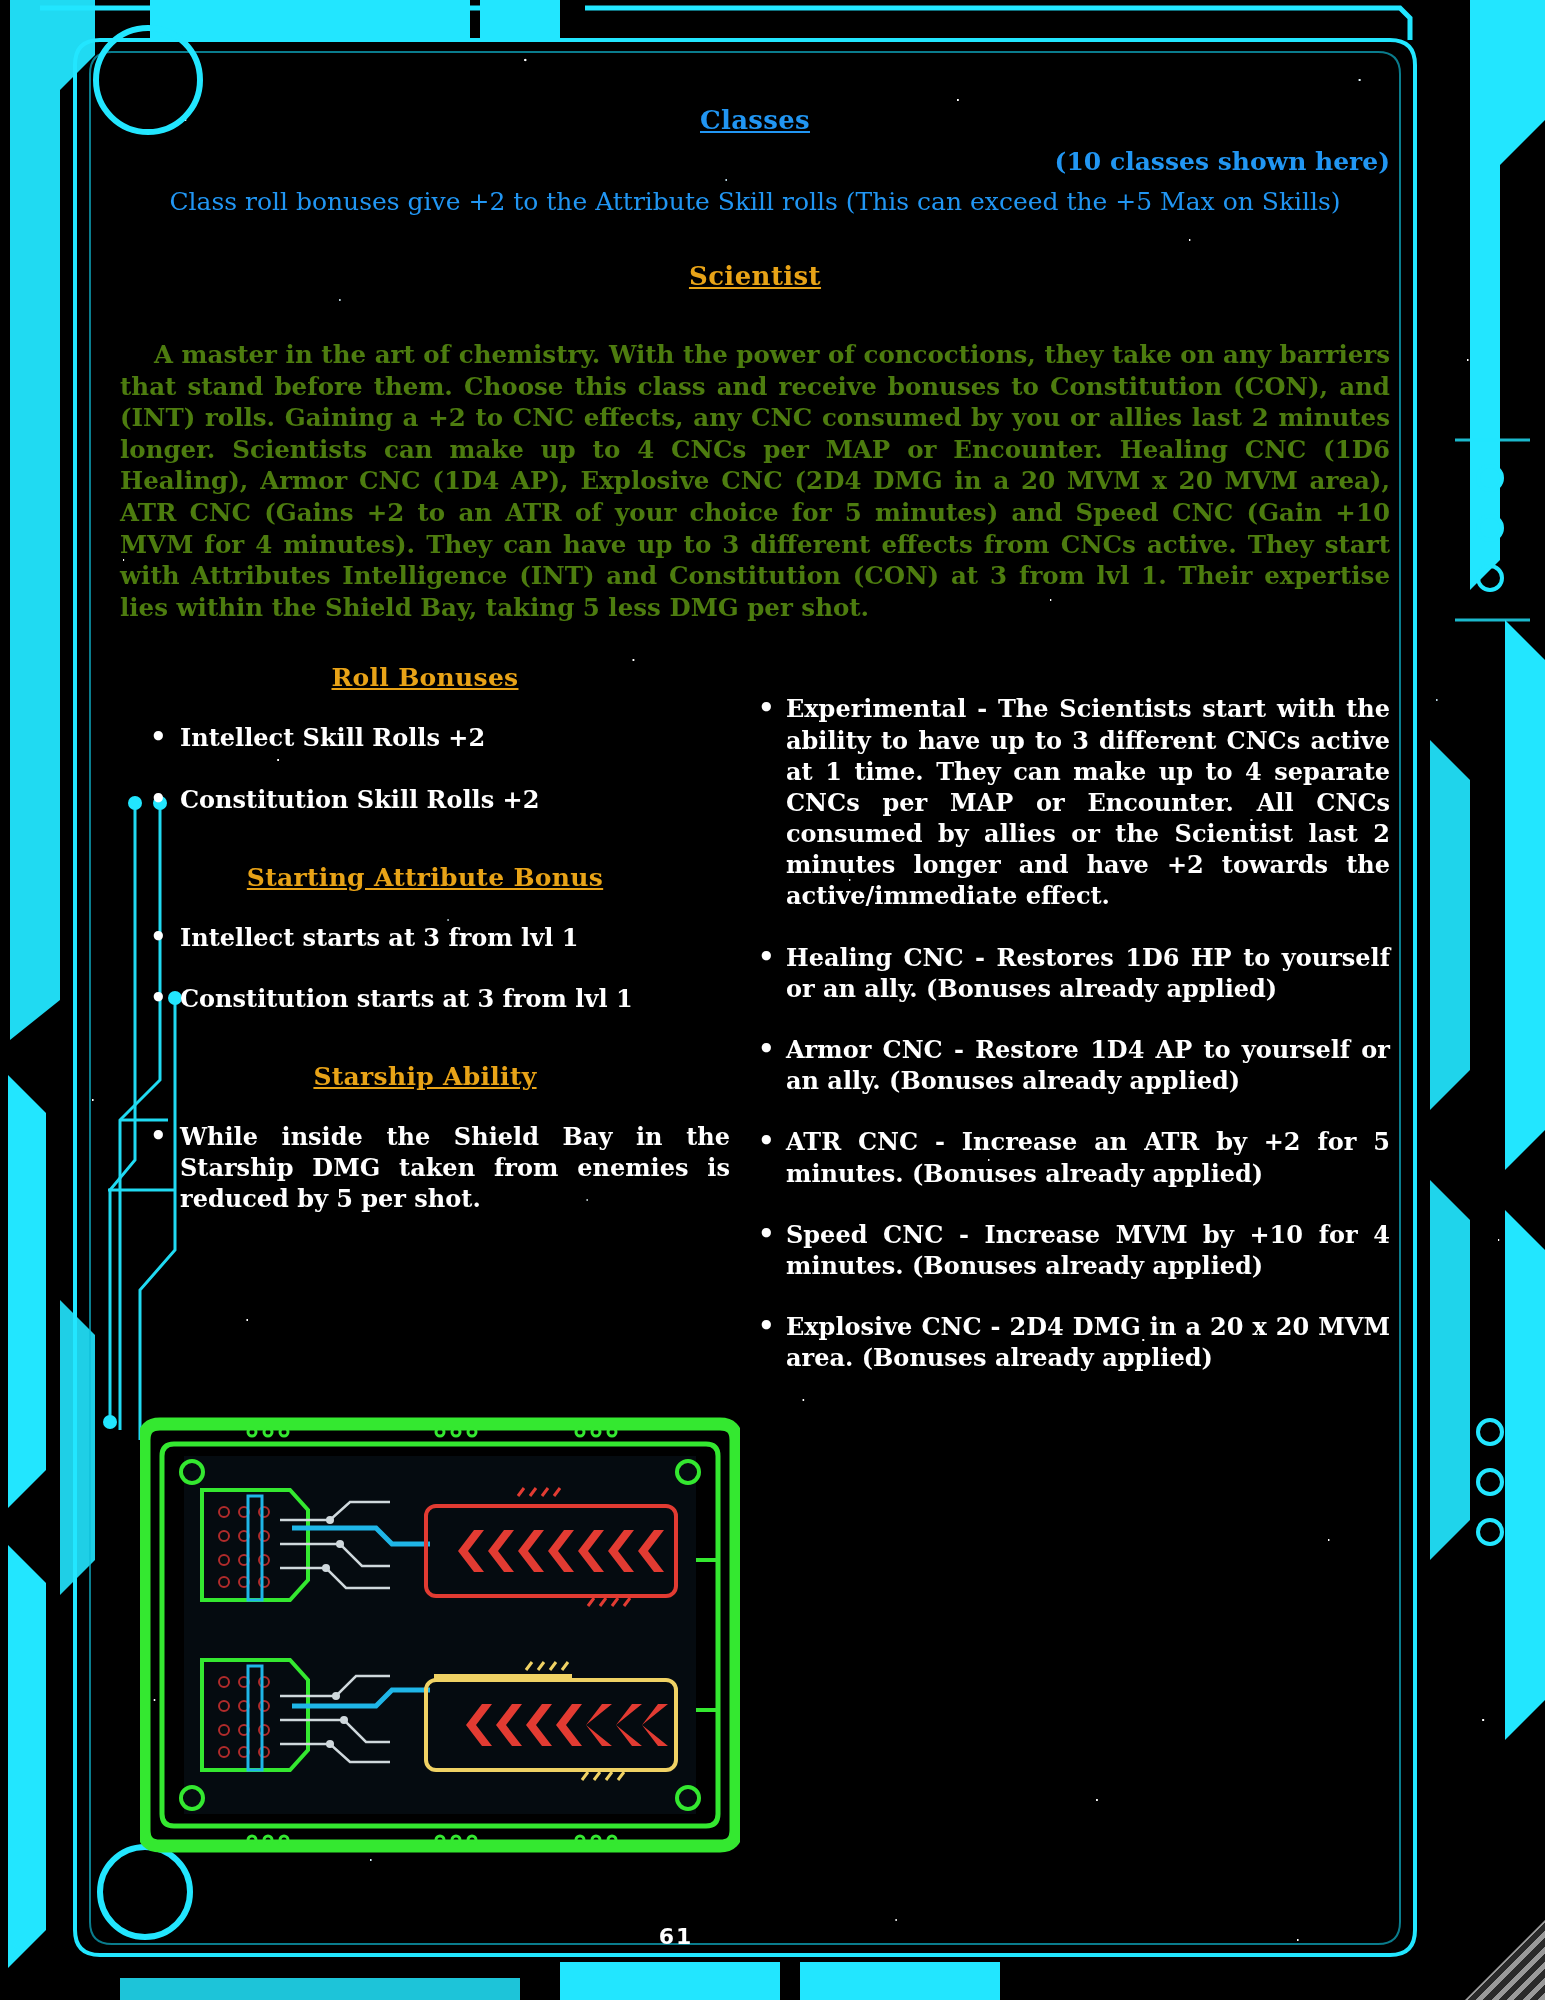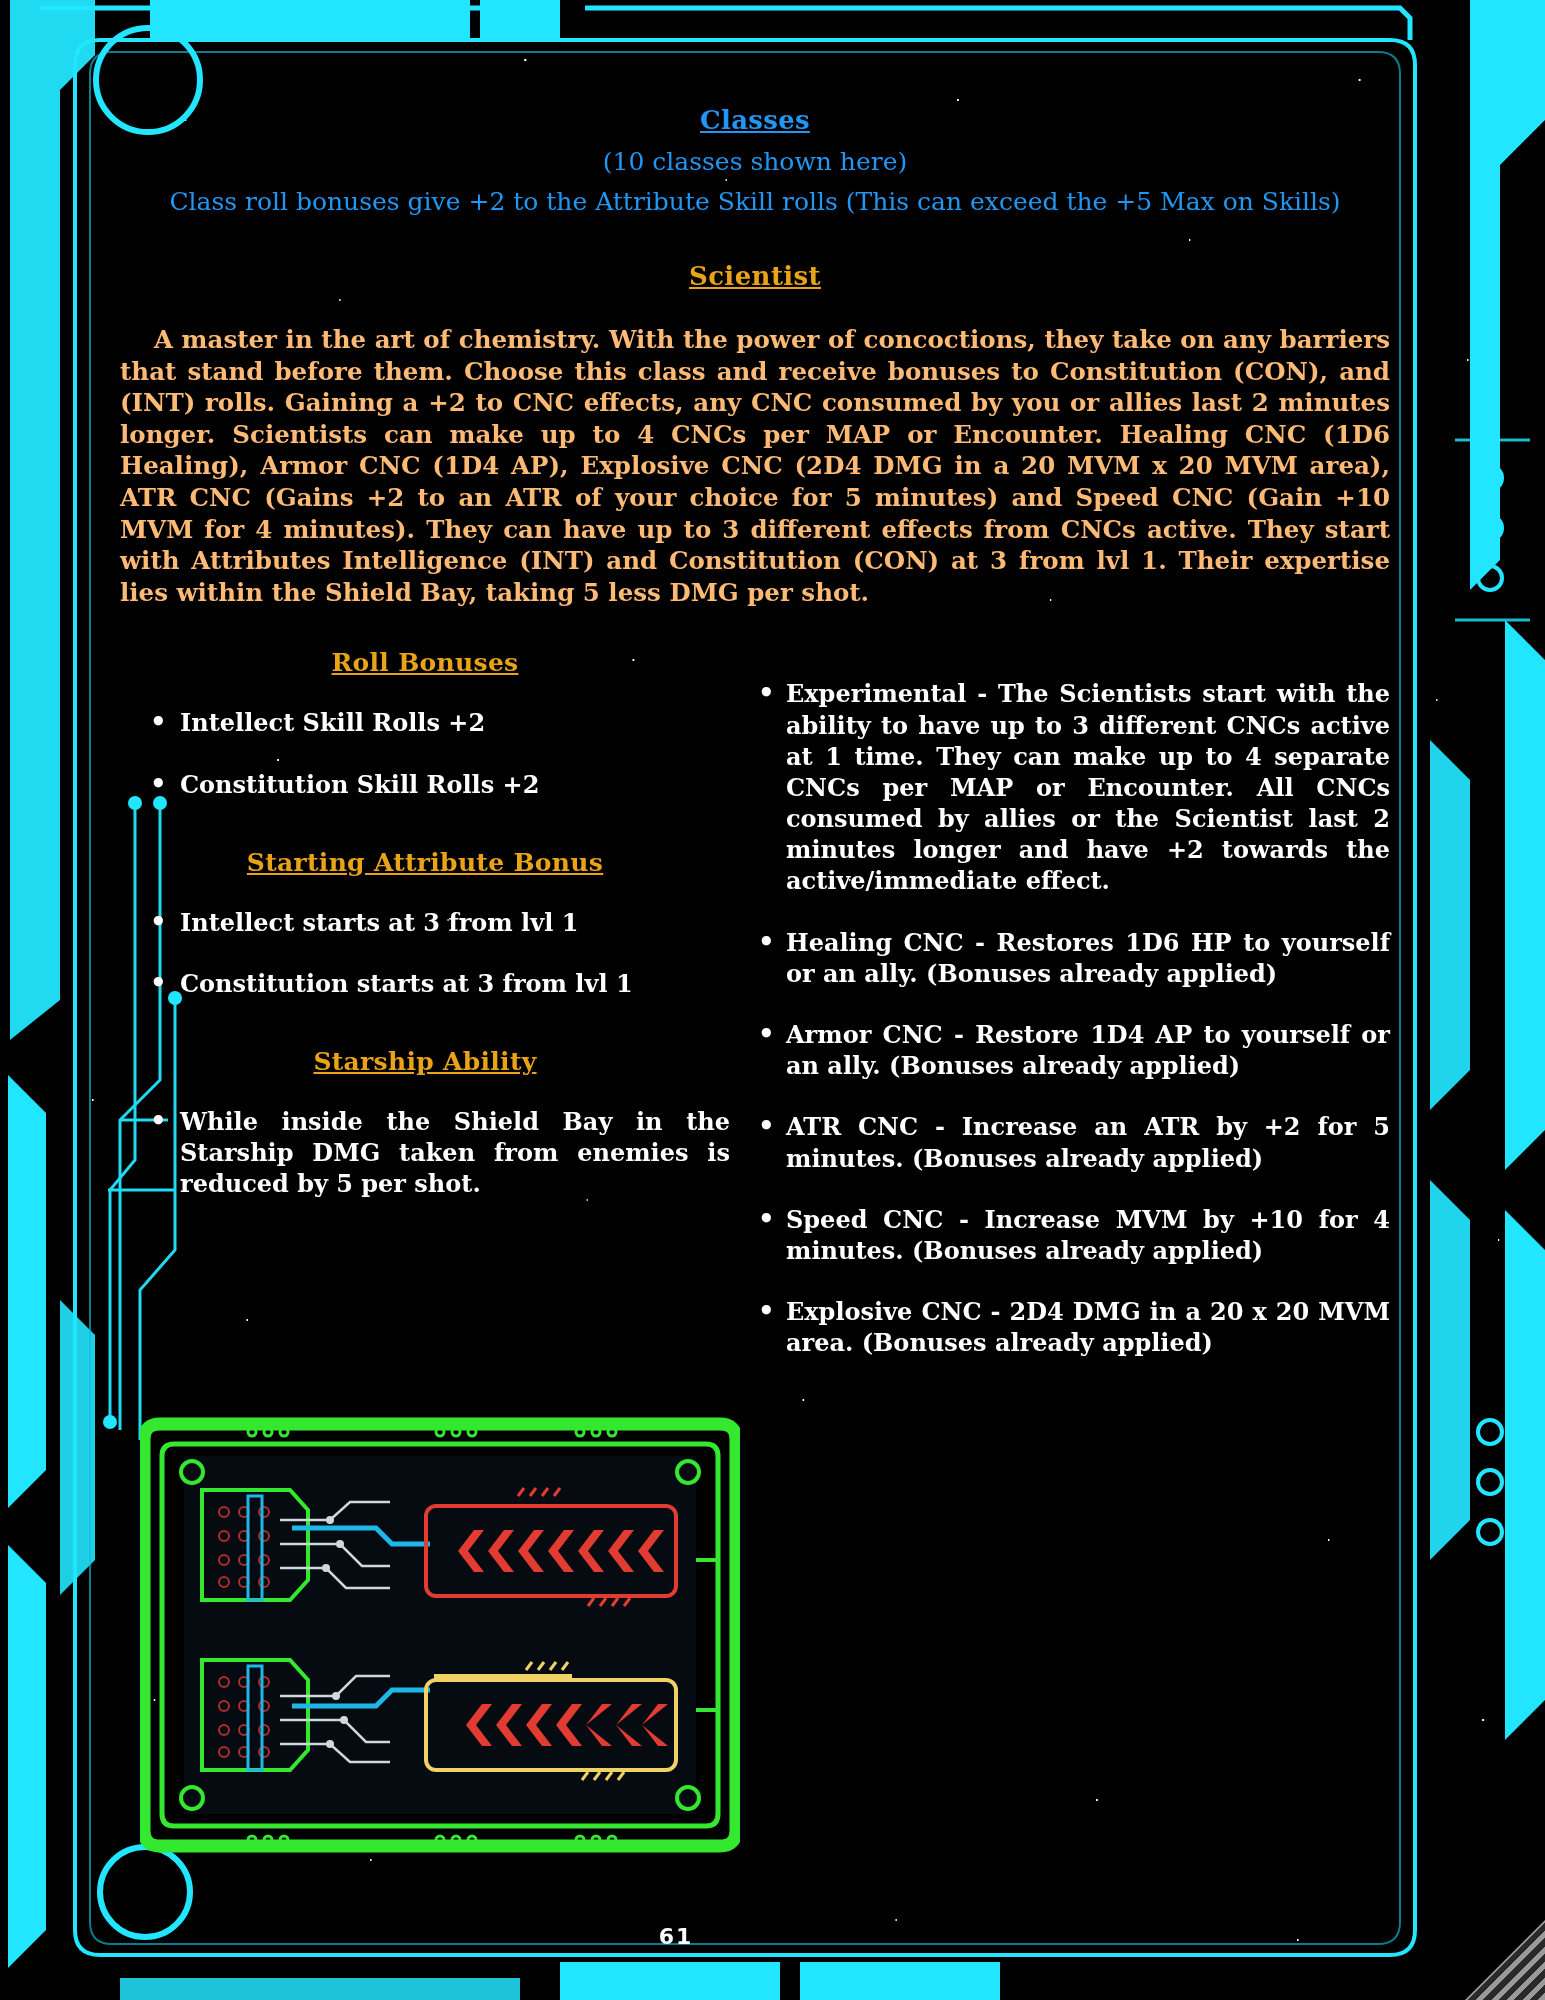--- a/index.html
+++ b/index.html
@@ -76,50 +76,50 @@
 
   .doc-title {
     text-align: center;
     color: #2196f3;
     font-weight: bold;
     font-size: 26px;
     text-decoration: underline;
     letter-spacing: .3px;
   }
   .doc-sub {
-    text-align: center;
+    text-align: right;
     color: #2196f3;
-    font-weight: normal;
+    font-weight: bold;
     font-size: 25px;
     margin-top: 12px;
   }
   .doc-sub2 {
     text-align: center;
     color: #2196f3;
     font-weight: normal;
     font-size: 25px;
     margin-top: 11px;
   }
   .class-name {
     text-align: center;
     color: #e8a317;
     font-weight: bold;
     font-size: 26px;
     text-decoration: underline;
     margin-top: 45px;
     letter-spacing: .4px;
   }
   .body-copy {
-    margin-top: 33px;
+    margin-top: 48px;
     font-size: 24.5px;
     font-weight: bold;
     line-height: 1.29;
     text-align: justify;
     text-indent: 34px;
-    color: #fdba74;
+    color: #4d7c0f;
   }
 
   .columns {
     display: flex;
     margin-top: 40px;
   }
   .col-left { width: 620px; padding-right: 10px; }
   .col-right { width: 650px; }
 
   .sect-head {

